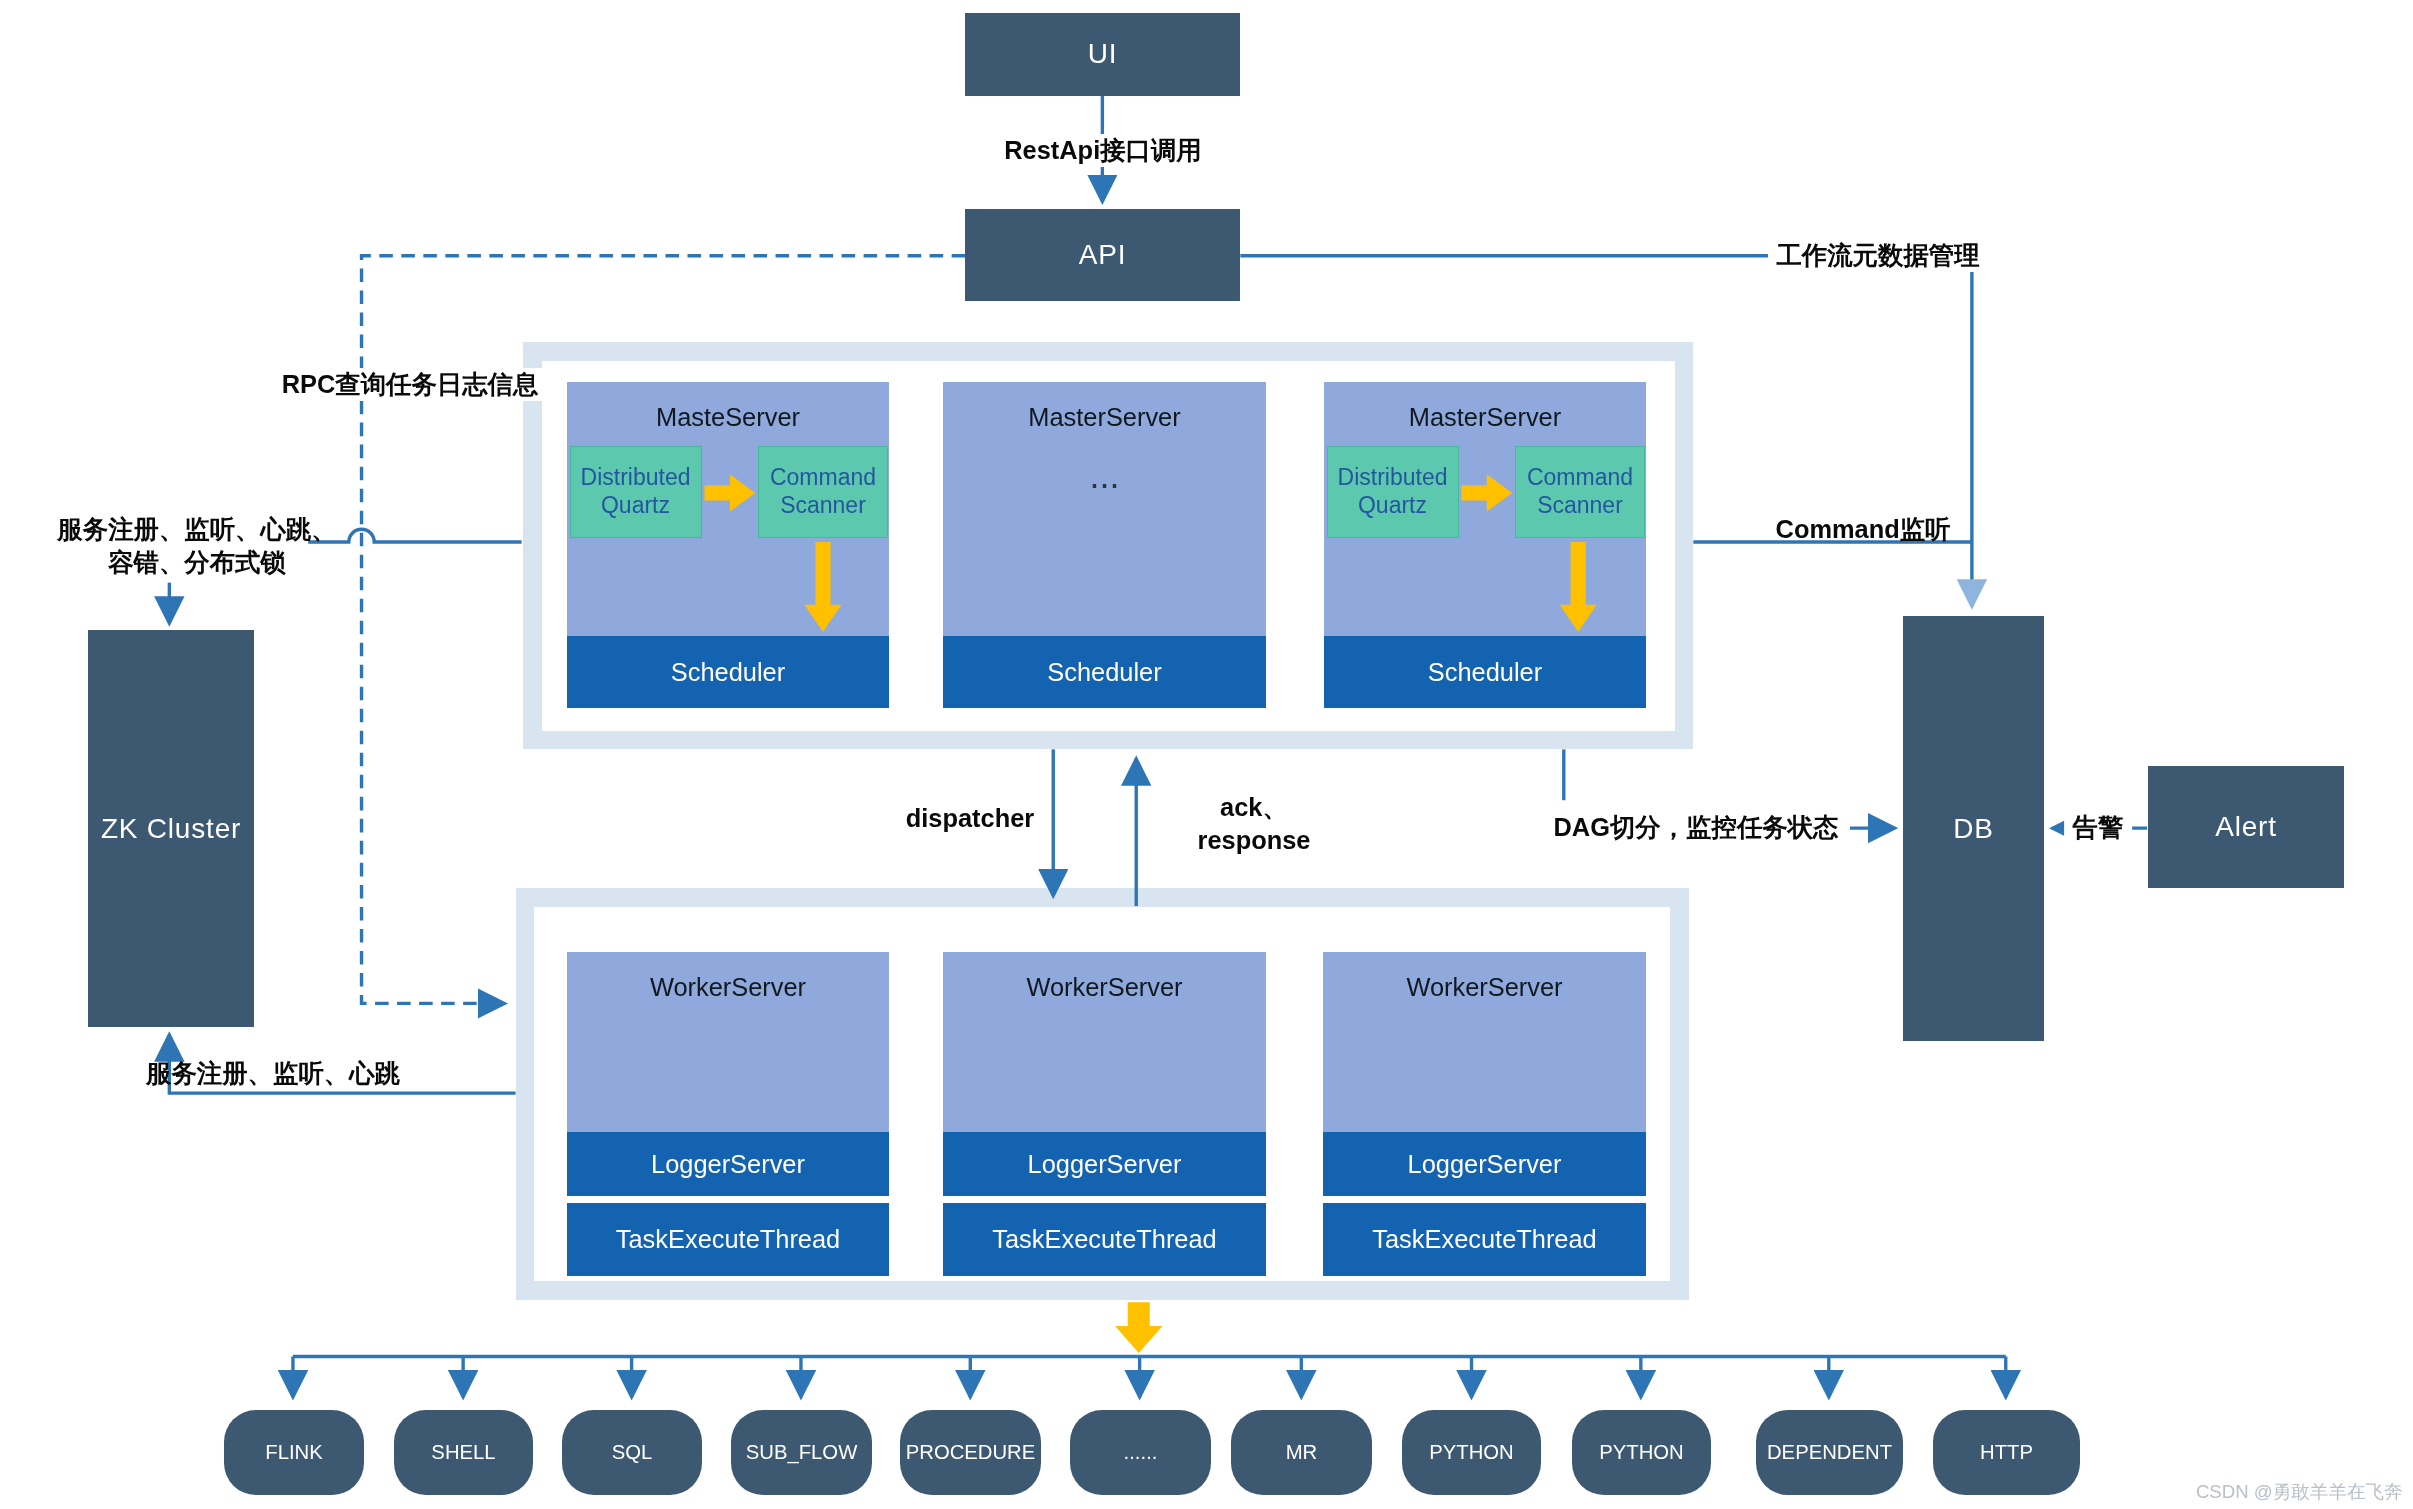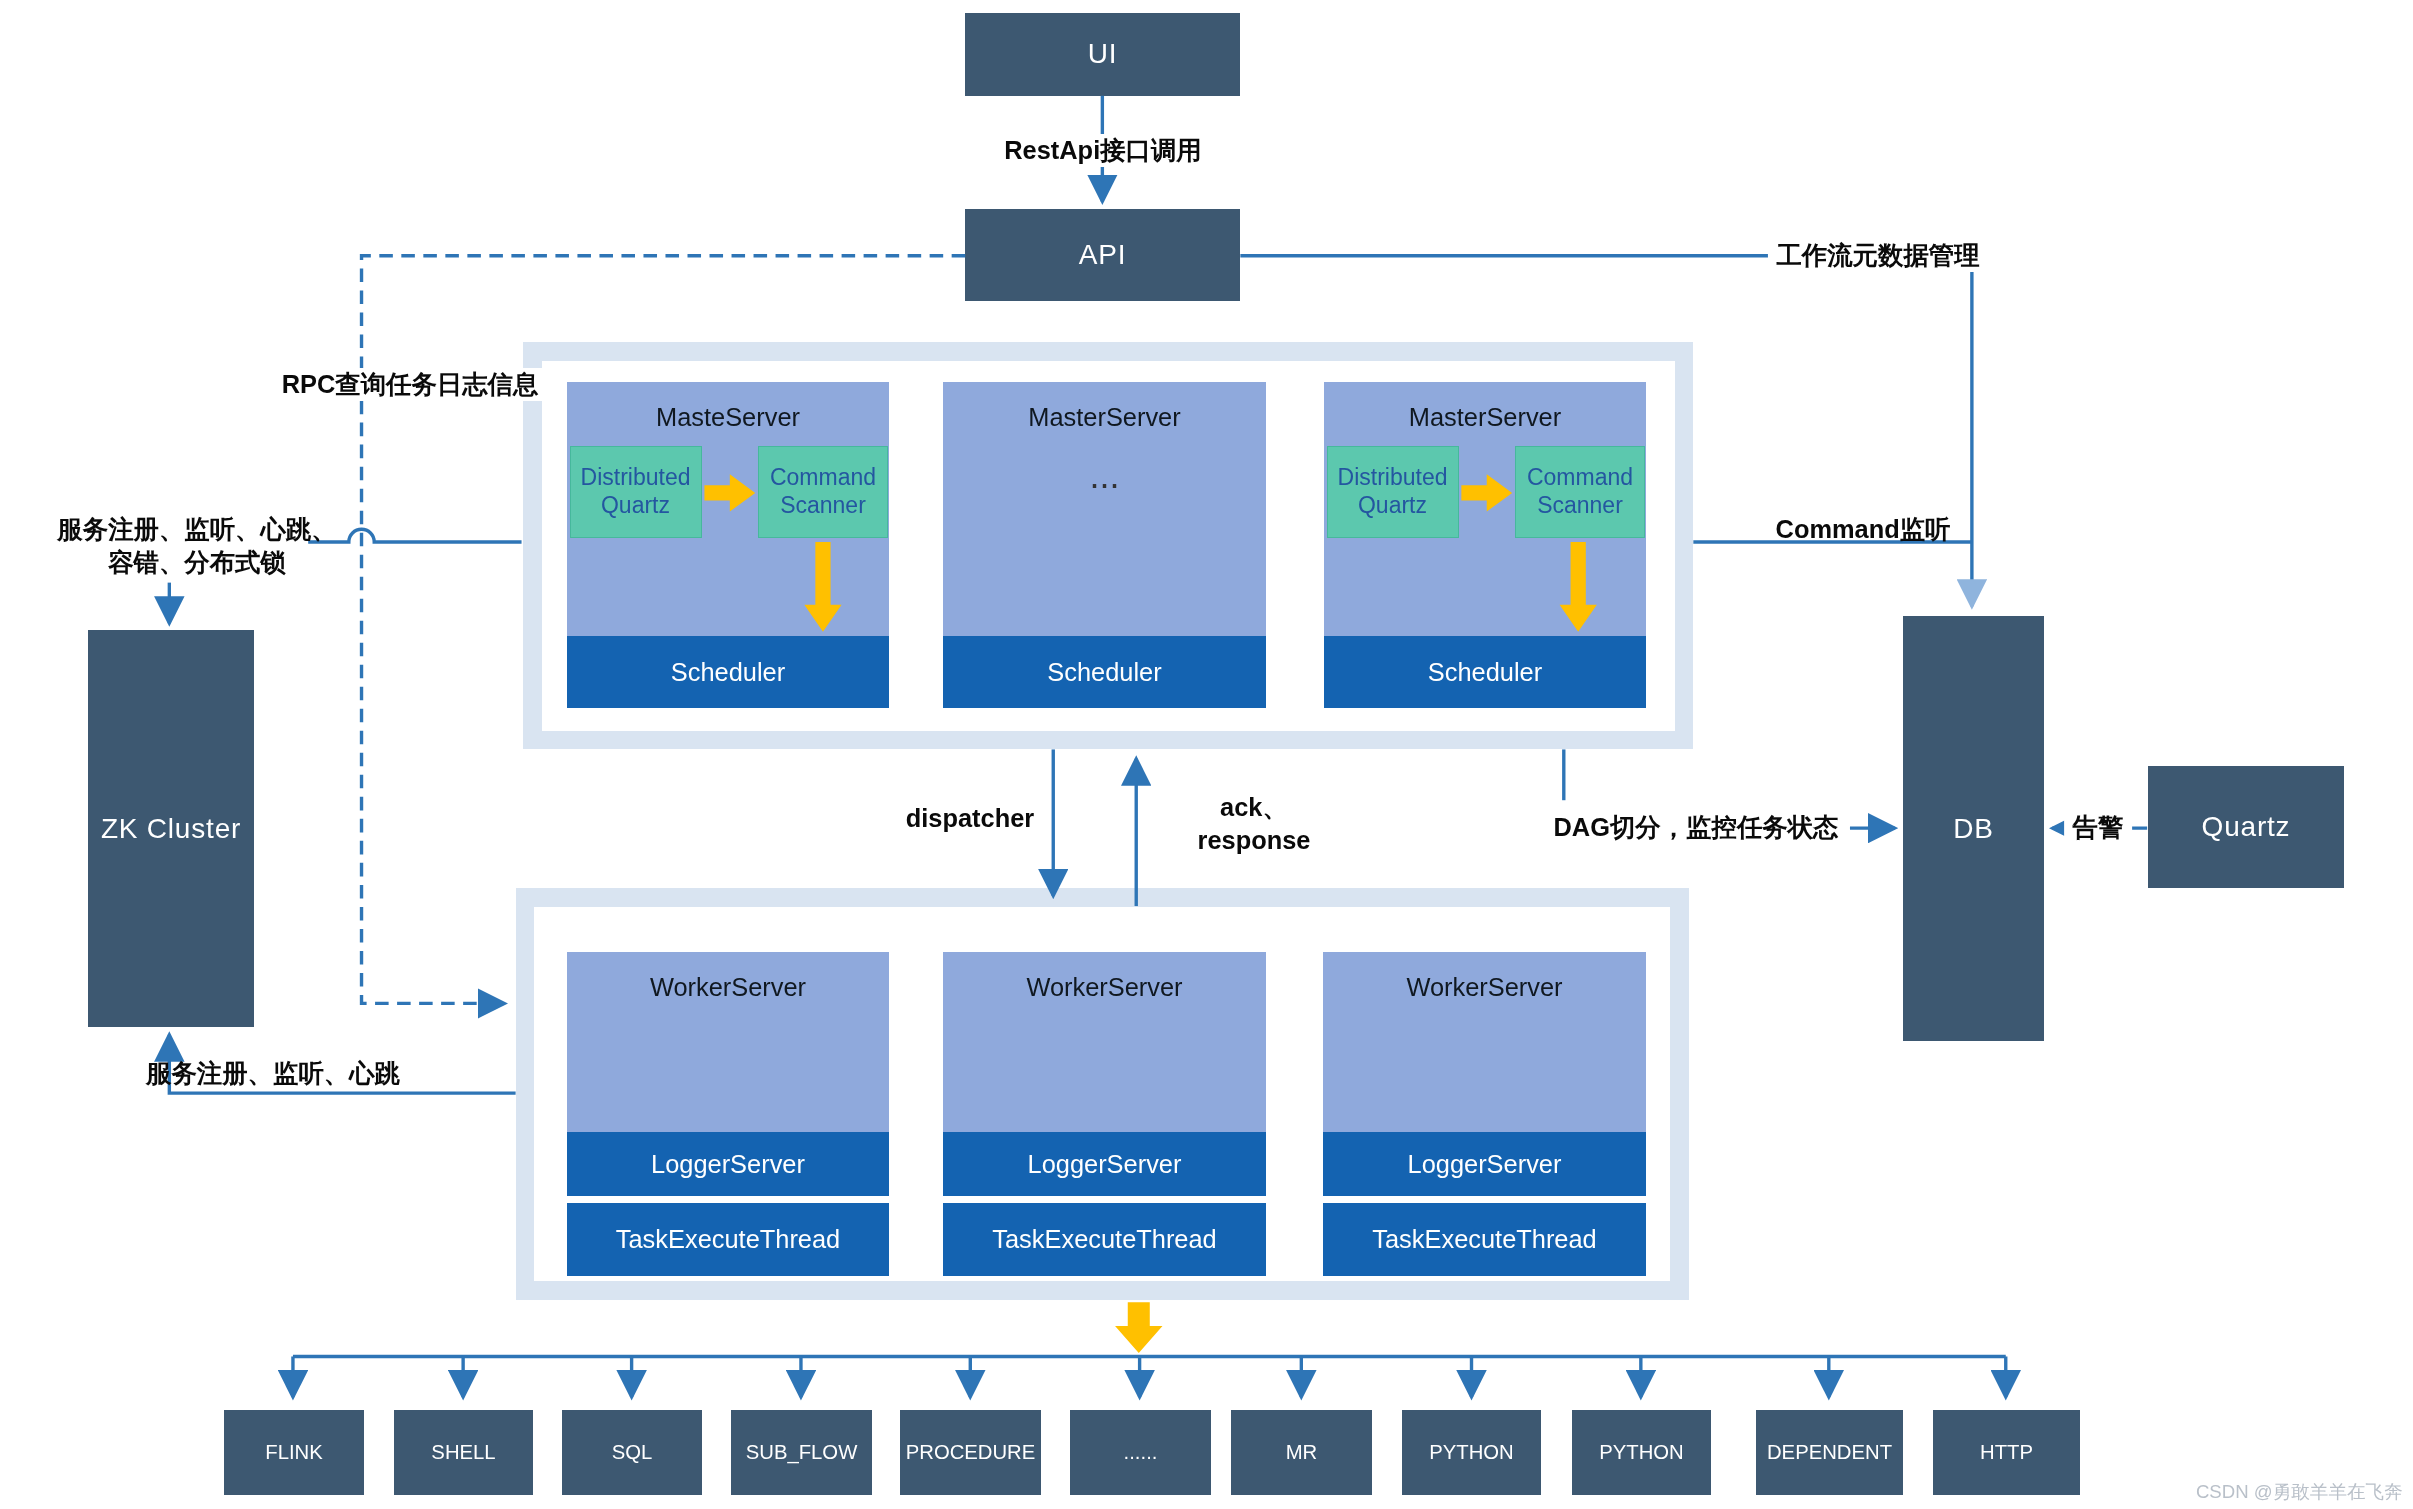--- a/index.html
+++ b/index.html
@@ -1,21 +1,21 @@
 <!DOCTYPE html>
 <html style="font-size:13.5px"><head>
 <meta charset="utf-8">
 <style>
   html,body{margin:0;padding:0;background:#fff;}
   .canvas{position:relative;width:2413px;height:1509px;background:#fff;
           font-family:"Liberation Sans","DejaVu Sans",sans-serif;overflow:hidden;}
   .node{position:absolute;background:#3d5871;color:#fff;display:flex;align-items:center;
         justify-content:center;font-size:28px;font-weight:500;letter-spacing:0.8px;}
   .task{position:absolute;top:1410px;height:85px;background:#3d5871;color:#fff;display:flex;
-        align-items:center;justify-content:center;font-size:20.3px;font-weight:500;}
+        align-items:center;justify-content:center;font-size:20.3px;font-weight:500;border-radius:32px;}
   .cluster{position:absolute;background:#d9e4f1;}
   .cluster-inner{position:absolute;background:#fff;}
   .server{position:absolute;background:#8fa9dc;}
   .server-title{position:absolute;top:13.5px;left:0;width:100%;text-align:center;
                 font-size:25.4px;font-weight:500;color:#101820;margin-top:7px;}
   .bar{position:absolute;left:0;width:100%;background:#1463b1;color:#fff;display:flex;
        align-items:center;justify-content:center;font-size:25.4px;font-weight:500;}
   .sep{position:absolute;left:0;width:100%;background:#fff;}
   .green{position:absolute;background:#5cc8ae;border:1.7px solid #46b89c;box-sizing:border-box;
          color:#2456a0;display:flex;align-items:center;justify-content:center;text-align:center;
@@ -46,21 +46,21 @@
   <div class="node" style="left:965px;top:209px;width:275px;height:92px">
     <span>API</span>
   </div>
   <div class="node" style="left:88px;top:630px;width:166px;height:397px">
     <span>ZK Cluster</span>
   </div>
   <div class="node" style="left:1903px;top:616px;width:141px;height:425px">
     <span>DB</span>
   </div>
   <div class="node" style="left:2148px;top:766px;width:196px;height:122px">
-    <span>Quartz</span>
+    <span>Alert</span>
   </div>
 
   <div class="server" style="left:567px;top:382px;width:322px;height:326px">
     <div class="server-title">MasteServer</div>
     <div class="green" style="left:2.5px;top:64px;width:132px;height:92px">Distributed Quartz</div>
     <div class="green" style="left:191px;top:64px;width:130px;height:92px">Command Scanner</div>
     <div class="bar" style="top:254px;height:72px">Scheduler</div>
   </div>
   <div class="server" style="left:943px;top:382px;width:323px;height:326px">
     <div class="server-title">MasterServer</div>

